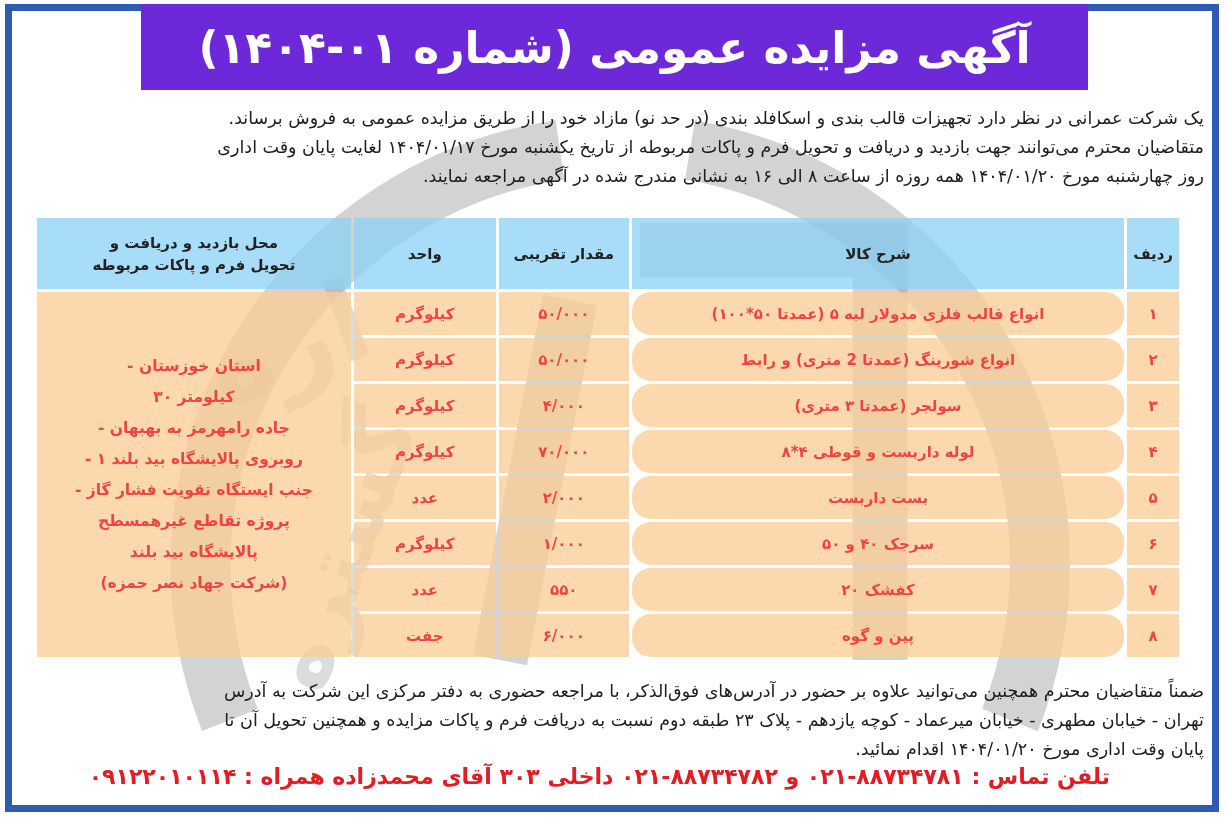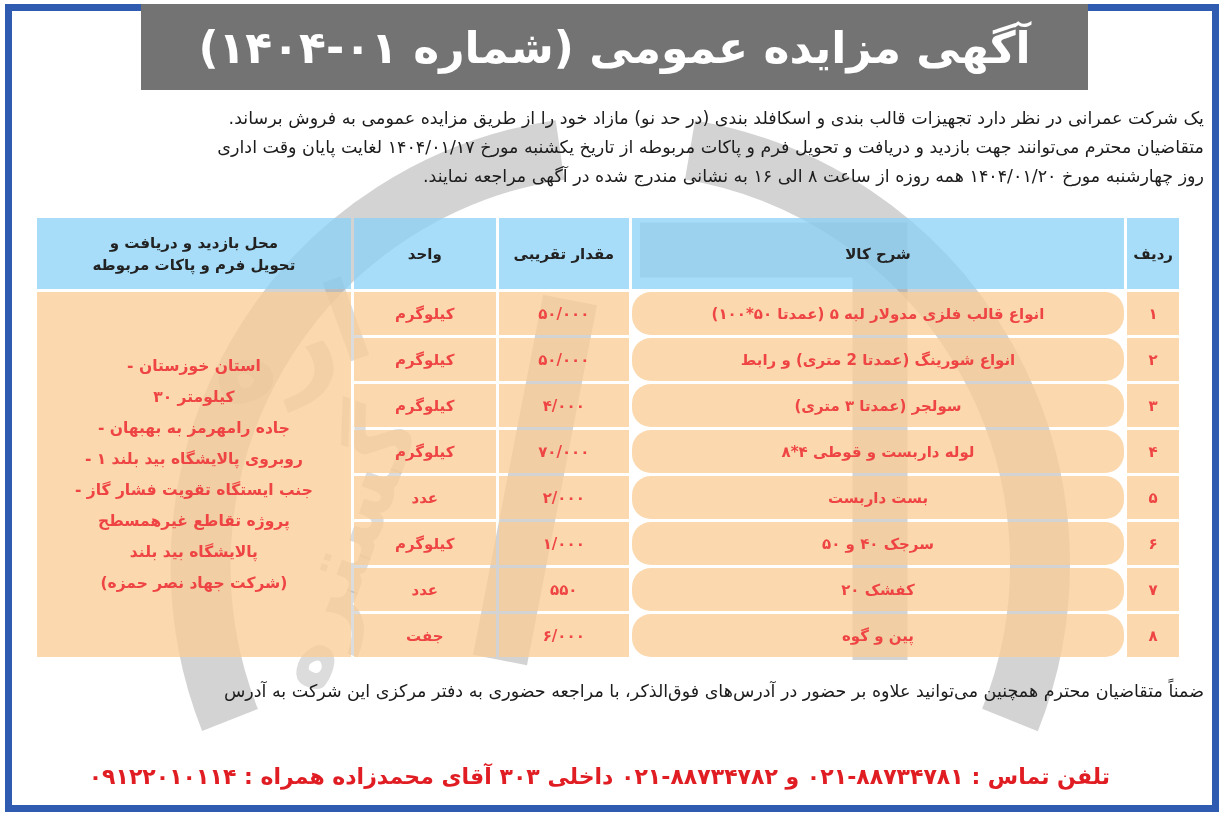--- a/index.html
+++ b/index.html
@@ -8,21 +8,21 @@
 
   .frame {
     position: absolute; left: 5px; top: 4px; width: 1214px; height: 808px;
     border: 7px solid #2f5bb0; background: #ffffff;
   }
   .watermark {
     position: absolute; left: 0; top: 0; width: 1229px; height: 824px; pointer-events: none; z-index: 1;
   }
   .title-banner {
     position: absolute; left: 141px; top: 4px; width: 947px; height: 86px;
-    background: #737373; display: flex; align-items: center; justify-content: center; z-index: 3;
+    background: #6d28d9; display: flex; align-items: center; justify-content: center; z-index: 3;
   }
   .title-text {
     color: #ffffff; font-family: "DejaVu Sans", sans-serif; font-weight: bold; font-size: 44px;
     direction: rtl; letter-spacing: 1px;
   }
   .intro {
     position: absolute; left: 24px; top: 104px; width: 1180px; z-index: 3;
     direction: rtl; text-align: right; font-size: 17.5px; line-height: 29px; color: #1c1c1c;
   }
   .intro p { white-space: nowrap; }
@@ -158,15 +158,17 @@
       <td>۸</td>
       <td class="desc">پین و گوه</td>
       <td>۶/۰۰۰</td>
       <td>جفت</td>
     </tr>
   </tbody>
 </table>
 
 <div class="footer">
   <p>ضمناً متقاضیان محترم همچنین می‌توانید علاوه بر حضور در آدرس‌های فوق‌الذکر، با مراجعه حضوری به دفتر مرکزی این شرکت به آدرس</p>
+  <p>تهران - خیابان مطهری - خیابان میرعماد - کوچه یازدهم - پلاک ۲۳ طبقه دوم نسبت به دریافت فرم و پاکات مزایده و همچنین تحویل آن تا</p>
+  <p>پایان وقت اداری مورخ ۱۴۰۴/۰۱/۲۰ اقدام نمائید.</p>
 </div>
 
 <div class="contact">تلفن تماس : ۸۸۷۳۴۷۸۱-۰۲۱ و ۸۸۷۳۴۷۸۲-۰۲۱ داخلی ۳۰۳   آقای محمدزاده همراه : ۰۹۱۲۲۰۱۰۱۱۴</div>
 
 </body></html>

